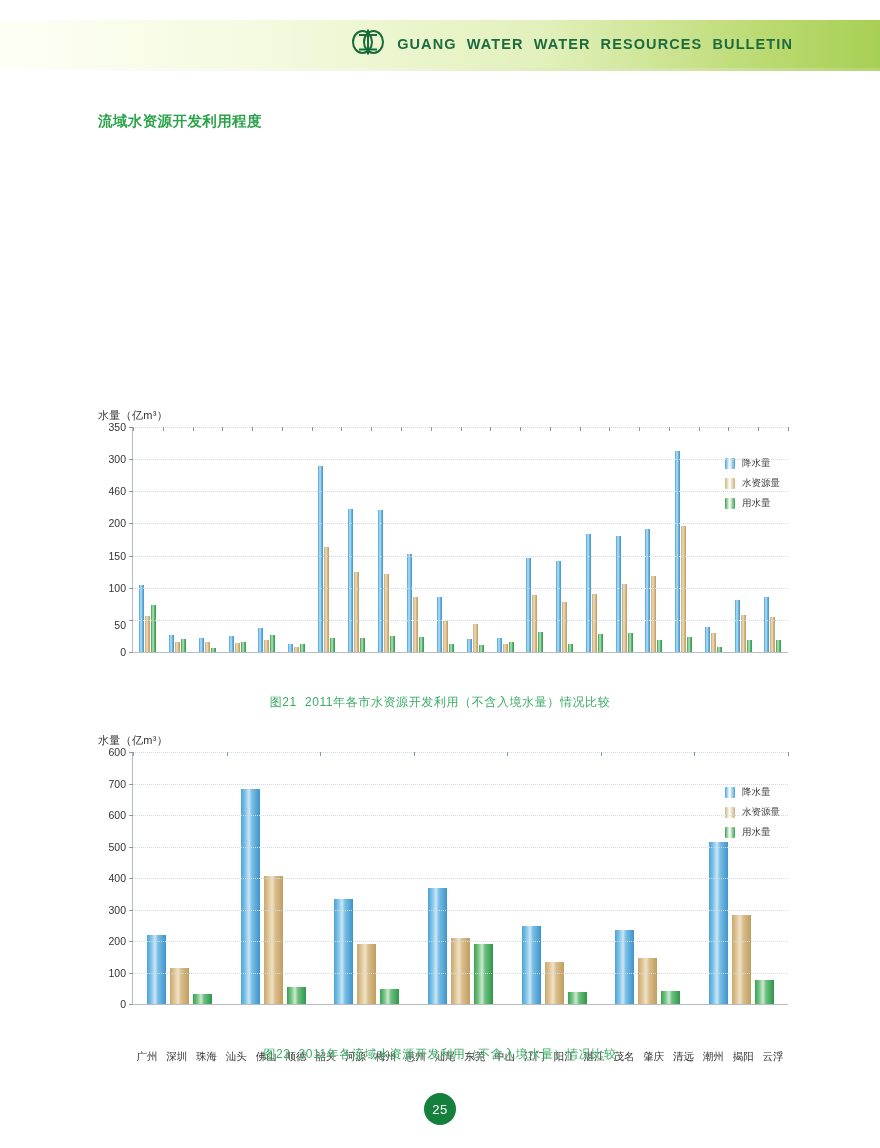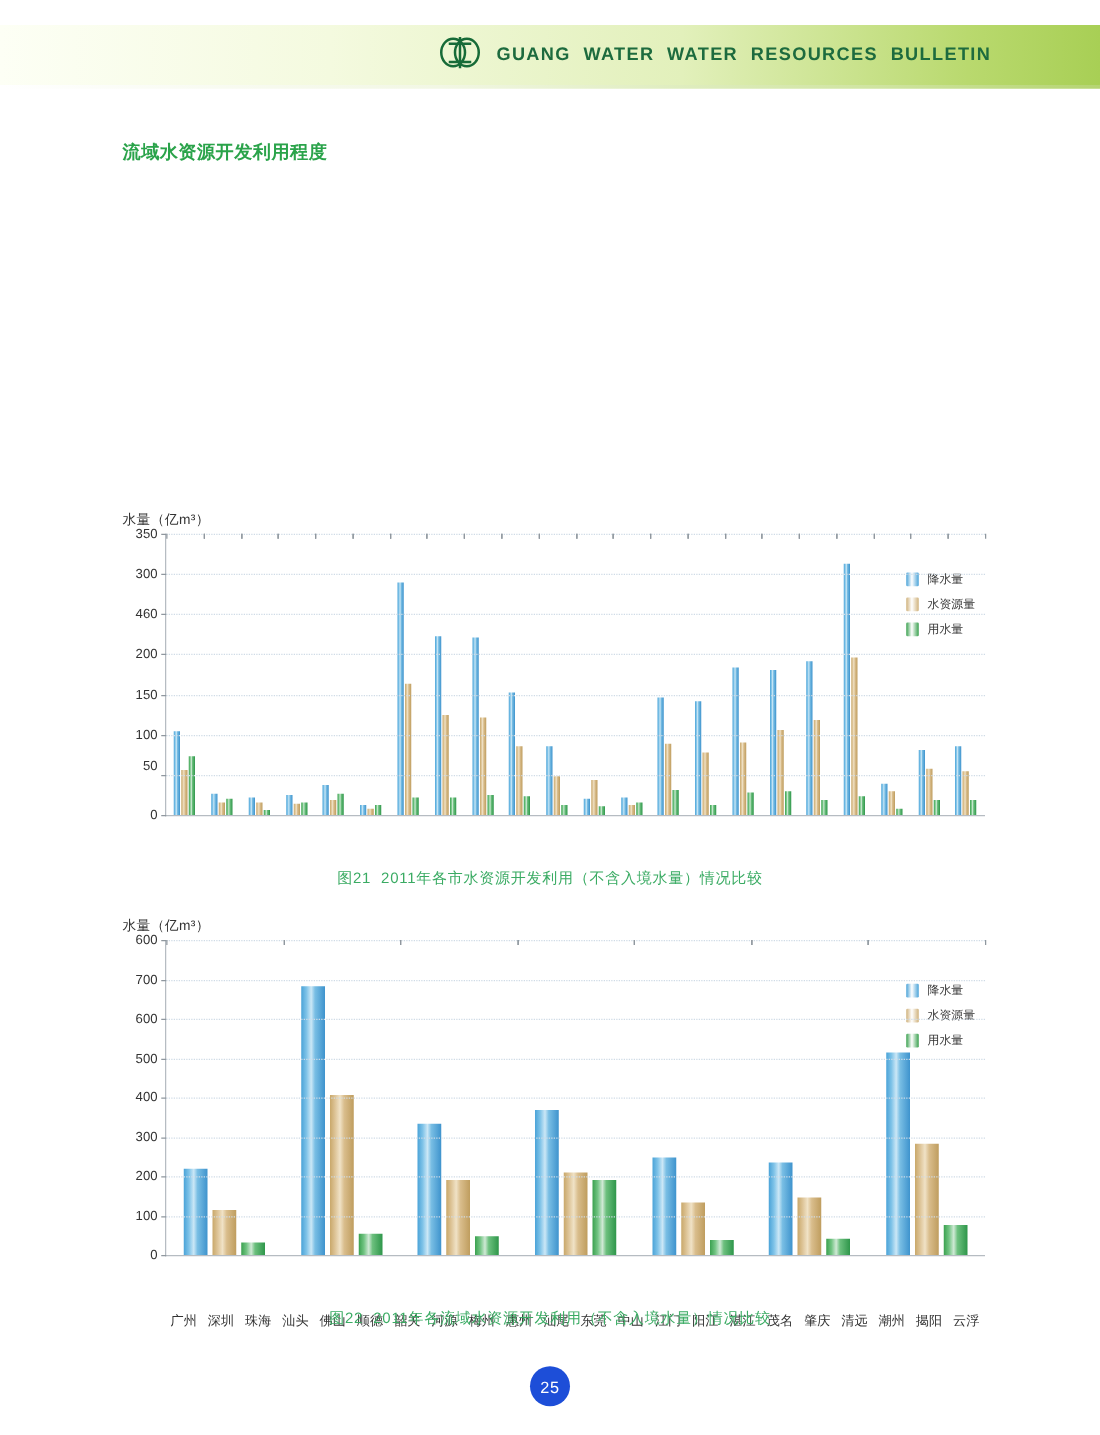--- a/index.html
+++ b/index.html
@@ -83,21 +83,21 @@
   .legend-label{font-size:9.5px;color:#333;white-space:nowrap;}
   .caption{
     position:absolute;width:880px;left:0;text-align:center;
     font-size:12px;color:#3aab63;letter-spacing:.6px;
   }
   .caption b{font-weight:normal;margin-right:8px;}
 
   
   #page-number{
     position:absolute;left:50%;transform:translateX(-50%);top:1093px;
-    width:32px;height:32px;border-radius:50%;background:#1d4ed8;
+    width:32px;height:32px;border-radius:50%;background:#15803d;
     color:#fff;font-size:13px;display:flex;align-items:center;justify-content:center;
     letter-spacing:.5px;
   }
 </style>
 </head>
 <body>
 
 <div id="page-header">
   <div class="logo-wrap">
     <span>
@@ -252,21 +252,21 @@
           <span class="legend-label">水资源量</span>
         </div>
         <div class="legend-row">
           <span class="legend-swatch" style="background: linear-gradient(to right, rgb(58, 161, 79) 0%, rgb(255, 255, 255) 45%, rgb(58, 161, 79) 100%);"></span>
           <span class="legend-label">用水量</span>
         </div>
       </div>
   <div class="ytick" style="top: 225px;">0</div>
       <div class="ytickmark" style="top: 225px;"></div>
       <div class="gridline" style="top: 192.857px;"></div>
-      <div class="ytick" style="top: 186px;">50</div>
+      <div class="ytick" style="top: 198px;">50</div>
       <div class="ytickmark" style="top: 192.857px;"></div>
       <div class="gridline" style="top: 160.714px;"></div>
       <div class="ytick" style="top: 160.714px;">100</div>
       <div class="ytickmark" style="top: 160.714px;"></div>
       <div class="gridline" style="top: 128.571px;"></div>
       <div class="ytick" style="top: 128.571px;">150</div>
       <div class="ytickmark" style="top: 128.571px;"></div>
       <div class="gridline" style="top: 96.4286px;"></div>
       <div class="ytick" style="top: 96.4286px;">200</div>
       <div class="ytickmark" style="top: 96.4286px;"></div>

